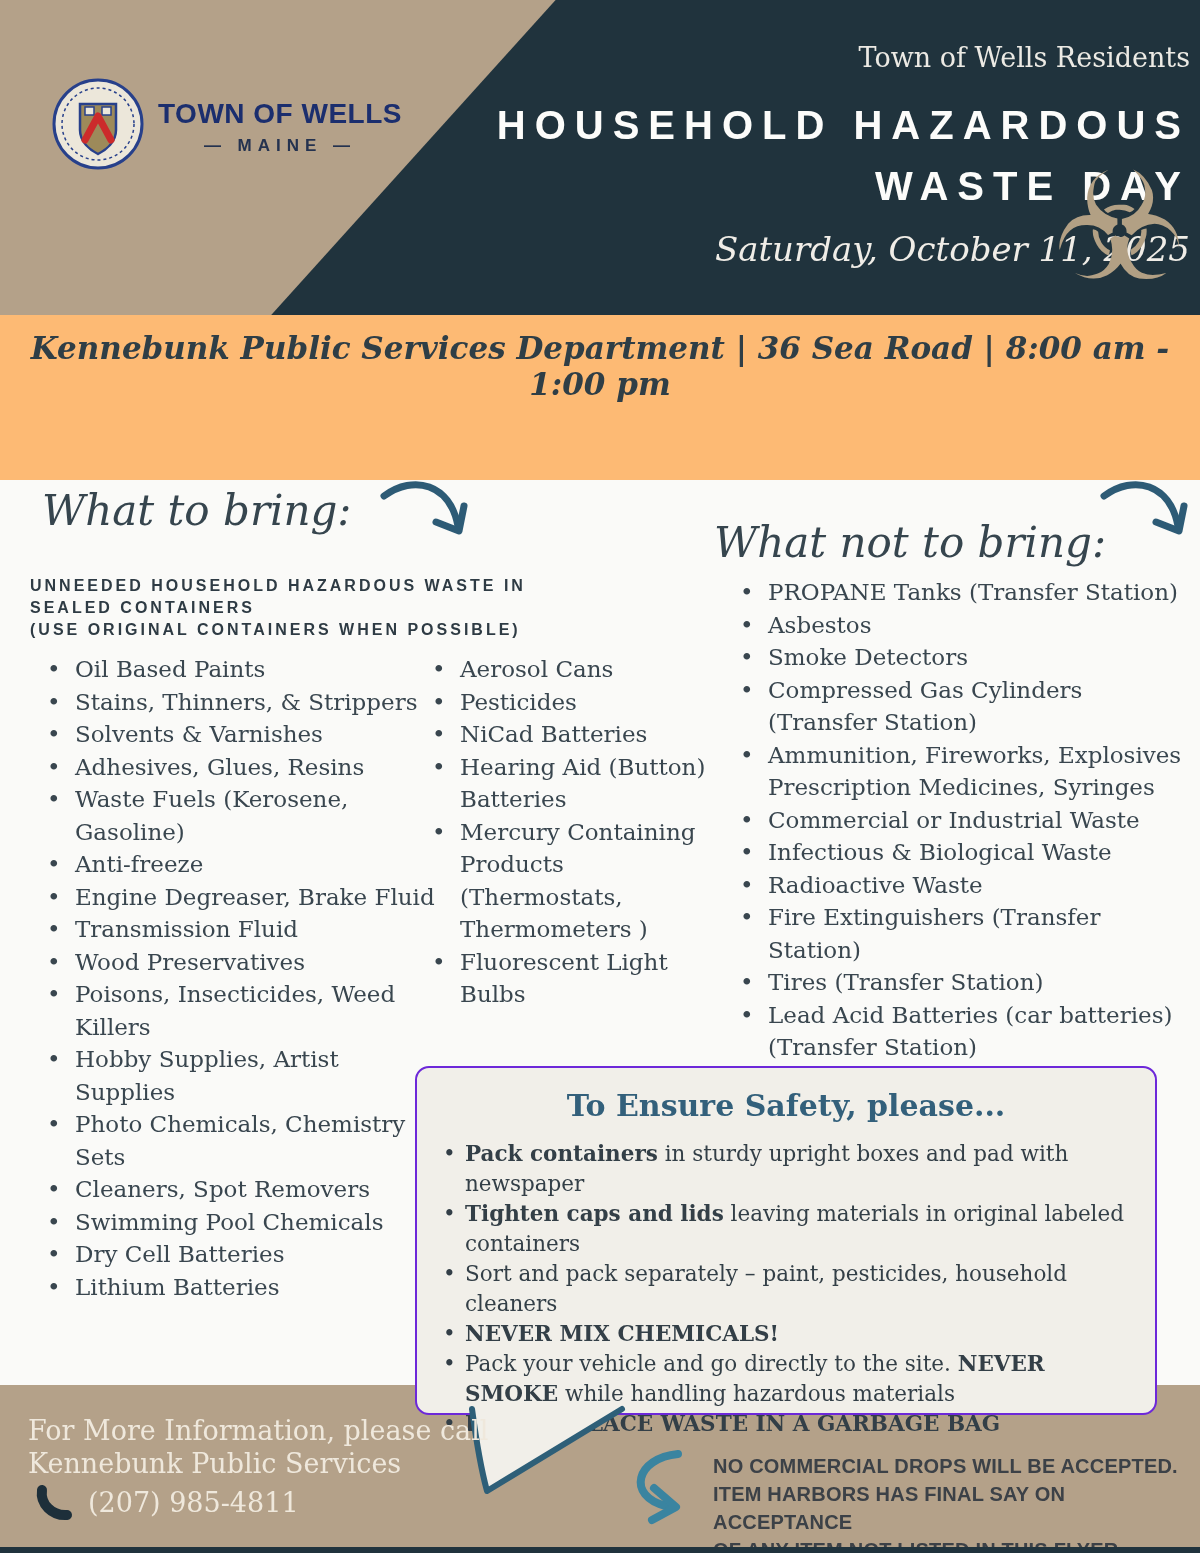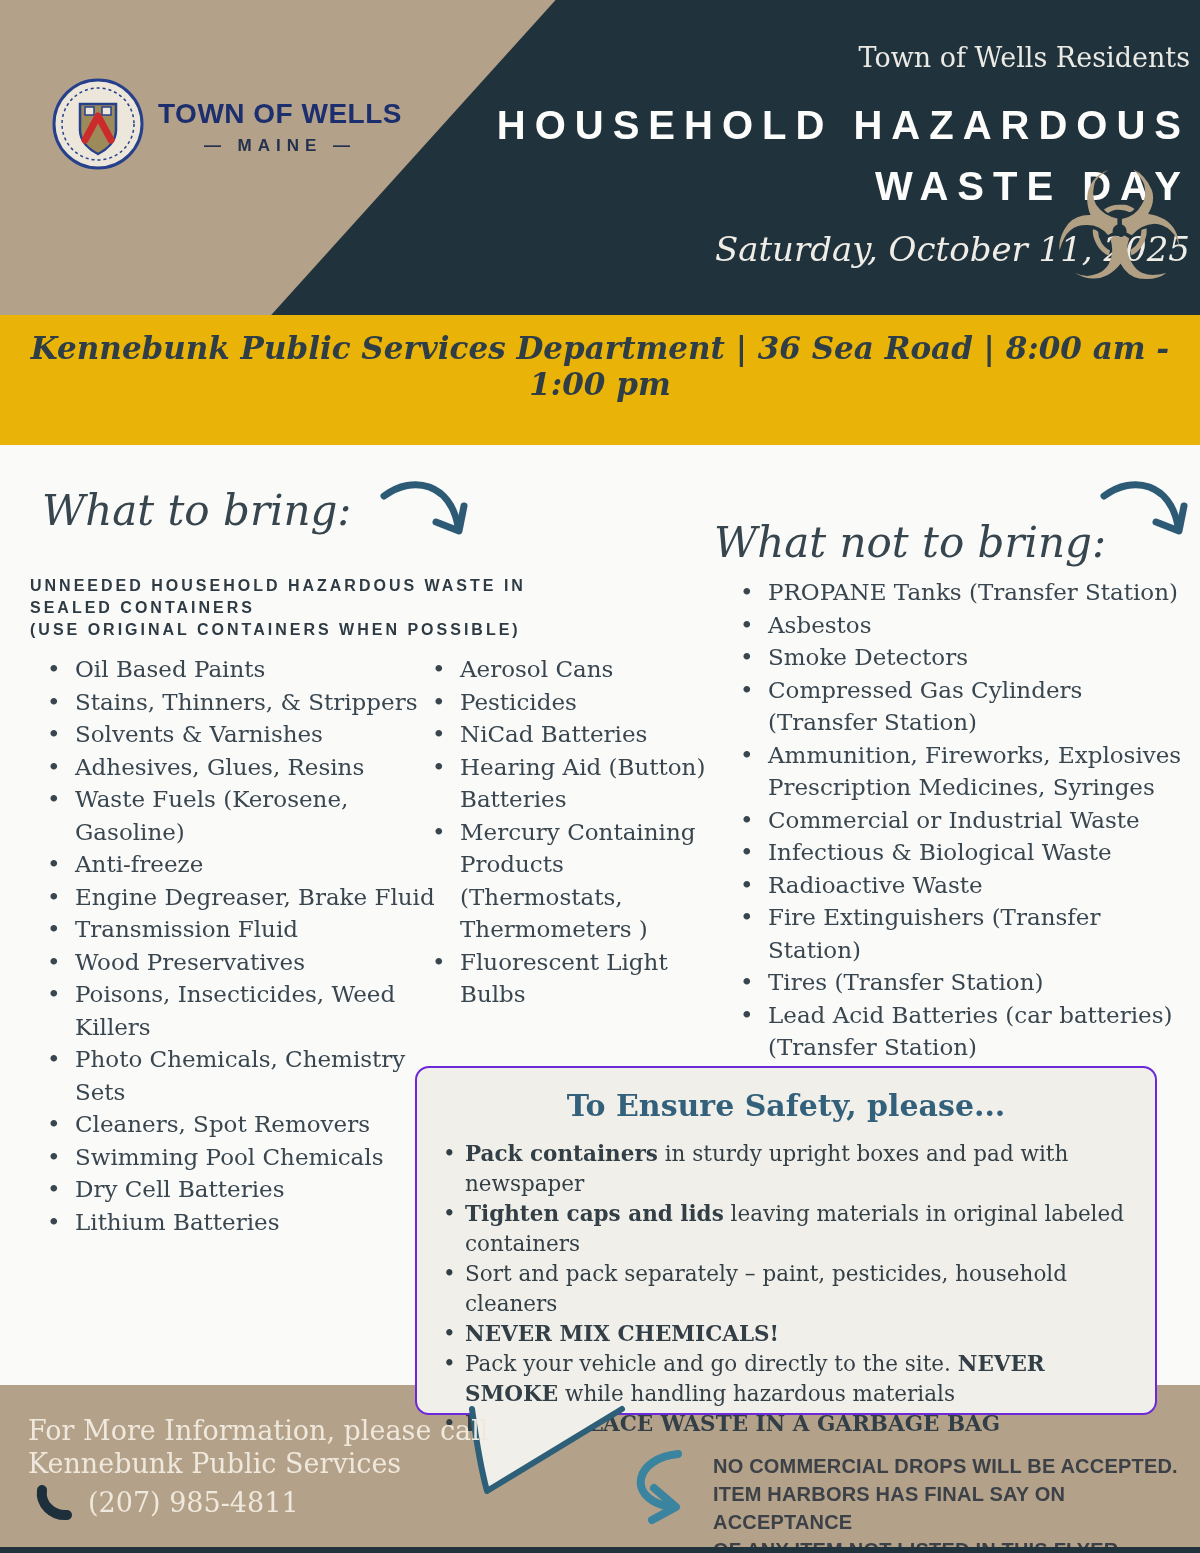--- a/index.html
+++ b/index.html
@@ -22,21 +22,21 @@
   .header-right{ position:absolute; left:490px; top:42px; width:700px; text-align:right; }
   .audience{ font-size:27px; color:#eceae4; }
   .title1{ margin-top:30px; font-family:"Liberation Sans", sans-serif; font-weight:700;
     font-size:40px; letter-spacing:9px; color:#fcfcfa; white-space:nowrap; }
   .title2{ margin-top:16px; font-family:"Liberation Sans", sans-serif; font-weight:700;
     font-size:40px; letter-spacing:9px; color:#fcfcfa; }
   .date{ margin-top:20px; font-style:italic; font-size:34px; color:#f0ede7; }
   .biohazard{ position:absolute; left:1052px; top:152px; font-family:"DejaVu Sans", sans-serif;
     font-size:150px; line-height:1; color:#b2a084; }
   
-  .banner{ position:absolute; left:0; top:315px; width:1200px; height:130px; background:#eab308; text-align:center; }
+  .banner{ position:absolute; left:0; top:315px; width:1200px; height:165px; background:#fdba74; text-align:center; }
   .banner-loc{ margin-top:15px; font-style:italic; font-weight:600; font-size:31px; color:#2f3e46; }
   .banner-req{ margin-top:13px; font-family:"Liberation Sans", sans-serif; font-weight:700;
     font-size:27px; letter-spacing:7px; color:#26343d; }
   
   .h-script{ position:absolute; font-style:italic; font-size:42px; color:#36454e; white-space:nowrap; }
   #h-bring{ left:42px; top:486px; }
   #h-notbring{ left:714px; top:518px; }
   .arrow-svg{ position:absolute; }
   .sub{ position:absolute; left:30px; top:575px; font-family:"Liberation Sans", sans-serif;
     font-weight:700; font-size:16px; letter-spacing:3px; color:#2e3b44; line-height:22px; }
@@ -120,20 +120,21 @@
   <li>Oil Based Paints</li>
       <li>Stains, Thinners, &amp; Strippers</li>
       <li>Solvents &amp; Varnishes</li>
       <li>Adhesives, Glues, Resins</li>
       <li>Waste Fuels (Kerosene, Gasoline)</li>
       <li>Anti-freeze</li>
       <li>Engine Degreaser, Brake Fluid</li>
       <li>Transmission Fluid</li>
       <li>Wood Preservatives</li>
       <li>Poisons, Insecticides, Weed Killers</li>
+      <li>Hobby Supplies, Artist Supplies</li>
       <li>Photo Chemicals, Chemistry Sets</li>
       <li>Cleaners, Spot Removers</li>
       <li>Swimming Pool Chemicals</li>
       <li>Dry Cell Batteries</li>
       <li>Lithium Batteries</li>
     </ul>
   <ul id="col2" class="blist">
 
   <li>Aerosol Cans</li>
       <li>Pesticides</li>

